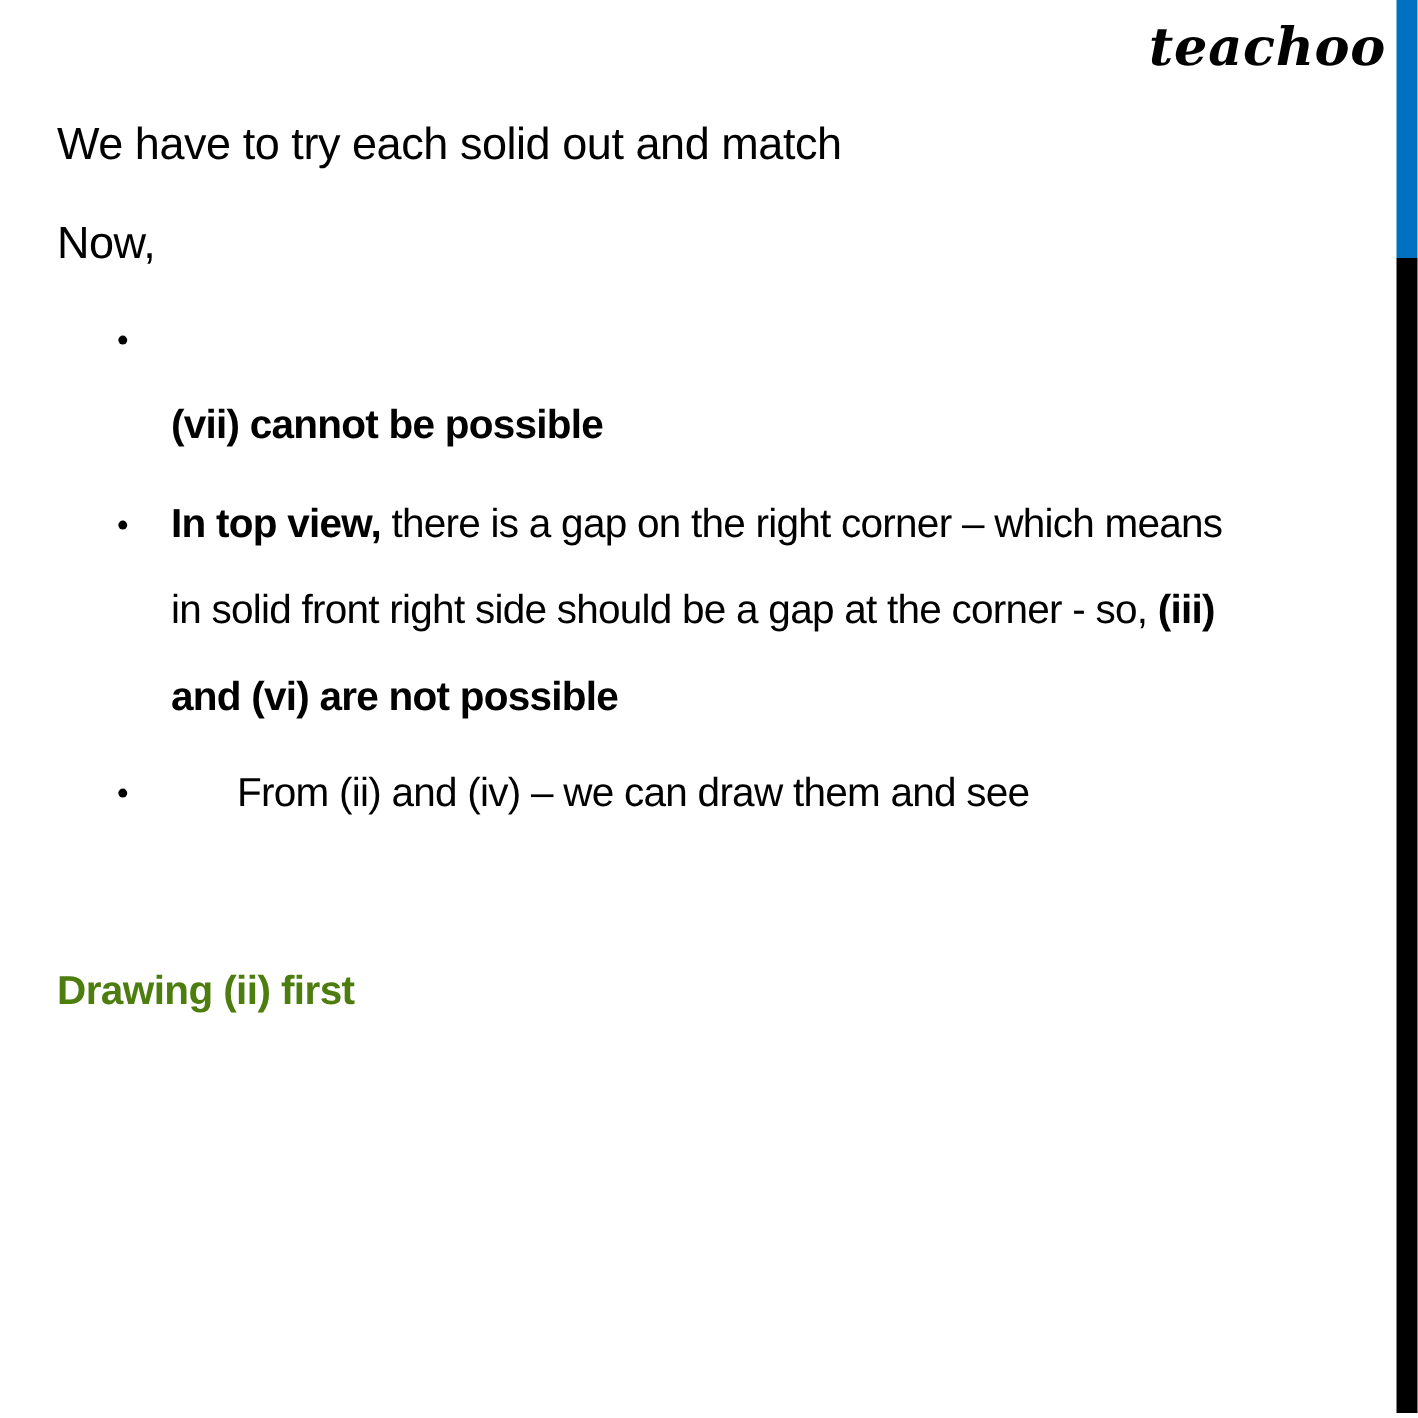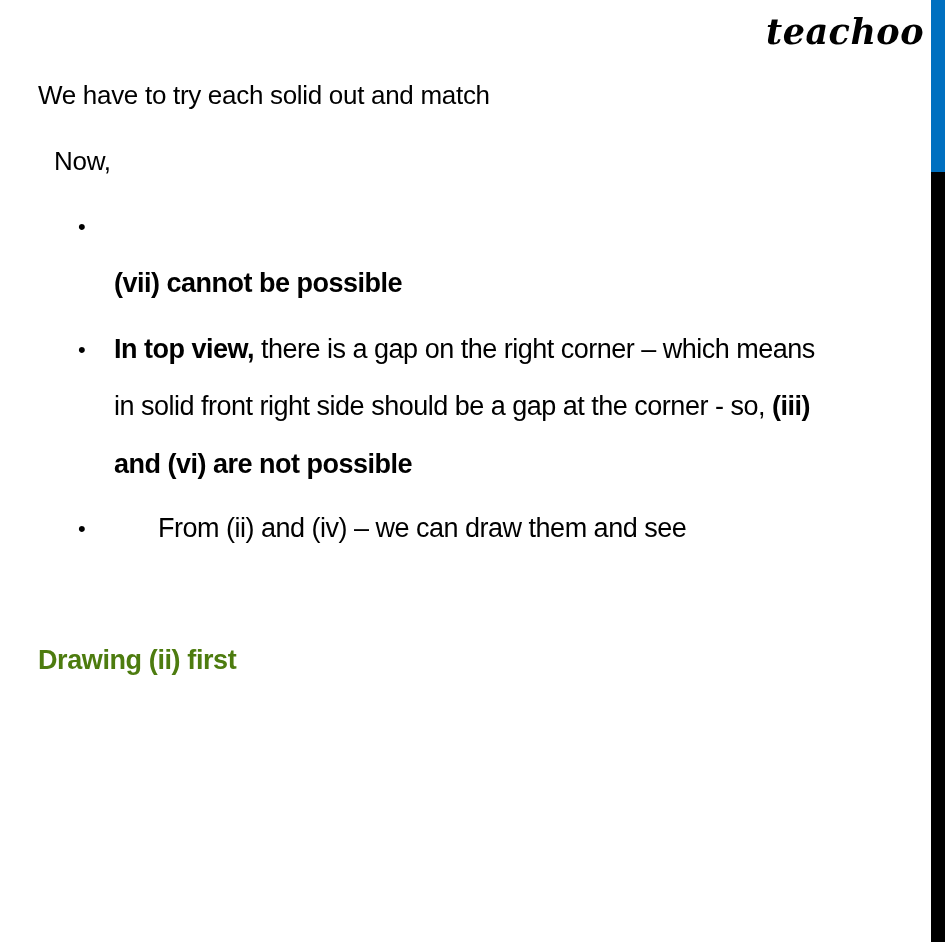--- a/index.html
+++ b/index.html
@@ -45,27 +45,27 @@
     .side-bar-black {
       position: absolute;
       left: 931px;
       top: 172px;
       width: 14px;
       height: 770px;
       background: #000000;
     }
     .text {
       position: absolute;
-      font-size: 26px;
+      font-size: 30px;
       line-height: 1;
       white-space: nowrap;
       letter-spacing: -0.3px;
     }
     .intro { left: 38px; top: 82px; }
-    .now { left: 38px; top: 148px; margin-left: 16px; }
+    .now { left: 38px; top: 148px; }
     .bullet {
       position: absolute;
       left: 78px;
       font-size: 22px;
       line-height: 1;
     }
     .bline {
       position: absolute;
       left: 114px;
       font-size: 27px;

